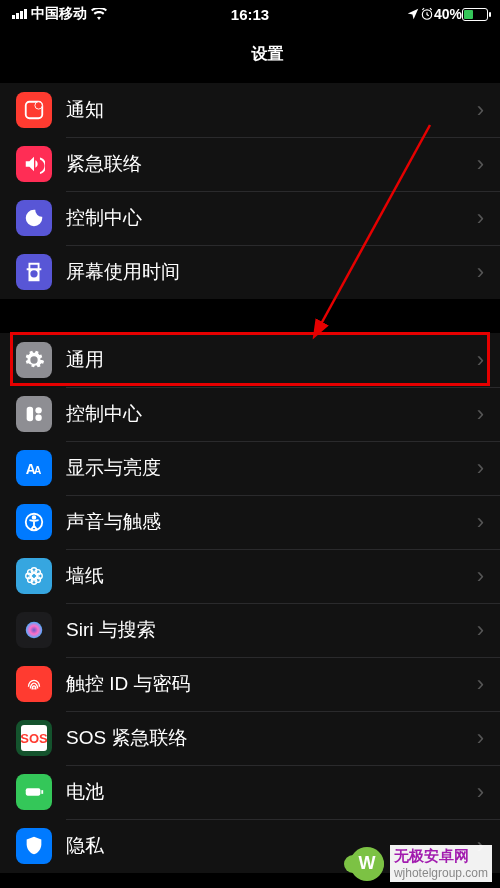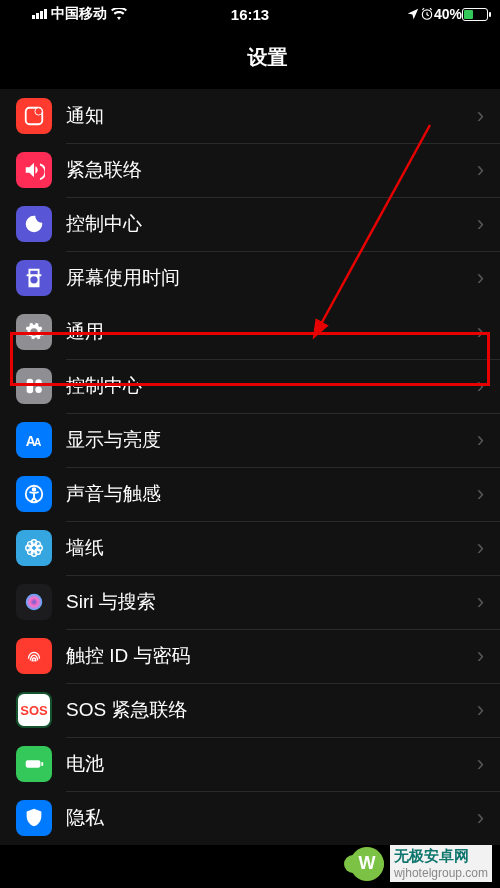--- a/index.html
+++ b/index.html
@@ -13,41 +13,40 @@
       position: relative;
     }
     .status-bar {
       height: 28px;
       display: flex;
       align-items: center;
       justify-content: space-between;
       padding: 0 12px;
       font-size: 14px;
       font-weight: 600;
-      margin-left: 20px;
     }
     .status-left { display: flex; align-items: center; gap: 4px; }
     .status-center { position: absolute; left: 50%; transform: translateX(-50%); font-size: 15px; font-weight: 700; }
     .status-right { display: flex; align-items: center; }
     .signal-bars { display: inline-flex; align-items: flex-end; gap: 1px; }
     .signal-bars span { width: 3px; background: #fff; }
     .signal-bars span:nth-child(1){height:4px}
     .signal-bars span:nth-child(2){height:6px}
     .signal-bars span:nth-child(3){height:8px}
     .signal-bars span:nth-child(4){height:10px}
     .wifi-ic{width:16px;height:12px;}
     .page-title {
       text-align: center;
-      font-size: 20px;
+      font-size: 16px;
       font-weight: 600;
       padding: 16px 14px 18px;
       margin-left: 35px;
     }
     .section { background: #121212; }
-    .section + .section { }
+    .section + .section { margin-top: 34px; }
     .row {
       height: 54px;
       display: flex;
       align-items: center;
       padding: 16px 16px;
       position: relative;
       background: #121212;
     }
     .row + .row::before {
       content: "";
@@ -83,21 +82,21 @@
     }
     .wm-circle {
       width: 34px; height: 34px; border-radius: 50%;
       background: #7cc244;
       display:flex;align-items:center;justify-content:center;
       color:#fff;font-weight:700;font-size:18px;
       position:relative;
     }
     .wm-circle::before{content:"";position:absolute;width:40px;height:18px;border-radius:9px;background:#7cc244;top:8px;left:-6px;z-index:-1}
     .wm-text { color:#333; background:rgba(255,255,255,0.95); padding:2px 4px; font-size:15px; }
-    .wm-text .top{font-weight:700;color:#0f766e}
+    .wm-text .top{font-weight:700;color:#a21caf}
     .wm-text .bot{font-size:12px;color:#888}
     .batt-ic { width:26px; height:13px; border:1.5px solid #fff; border-radius:3px; position:relative; }
     .batt-ic::after{content:"";position:absolute;right:-4px;top:3px;width:2px;height:5px;background:#fff;border-radius:1px}
     .batt-fill{position:absolute;left:1px;top:1px;bottom:1px;width:38%;background:#34c759;border-radius:1px}
   </style>
 </head>
 <body>
 
 <div class="status-bar">
   <div class="status-left">
@@ -248,21 +247,21 @@
   <div class="row">
     <div class="row-icon" style="background:#ff3b30">
       <svg viewBox="0 0 24 24" fill="none" stroke="#fff" stroke-width="1.5">
           <path d="M6 15c0-4 2.7-7 6-7s6 3 6 7M8 17c0-3 1.8-6 4-6s4 3 4 6M10 18c0-2 1-4 2-4s2 2 2 4M12 18v-2"></path>
         </svg>
     </div>
     <span class="row-label">触控 ID 与密码</span>
     <span class="chevron">›</span>
   </div>
   <div class="row">
-    <div class="row-icon" style="background:#fff;color:#ff3b30;font-weight:800;font-size:13px;border:2px solid #14532d">
+    <div class="row-icon" style="background:#fff;color:#ff3b30;font-weight:800;font-size:13px;border:5px solid #14532d">
       <span>SOS</span>
     </div>
     <span class="row-label">SOS 紧急联络</span>
     <span class="chevron">›</span>
   </div>
   <div class="row">
     <div class="row-icon" style="background:#34c759">
       <svg viewBox="0 0 24 24" fill="#fff">
           <rect x="3" y="8" width="16" height="8" rx="2"></rect>
           <rect x="20" y="10" width="2" height="4"></rect>

